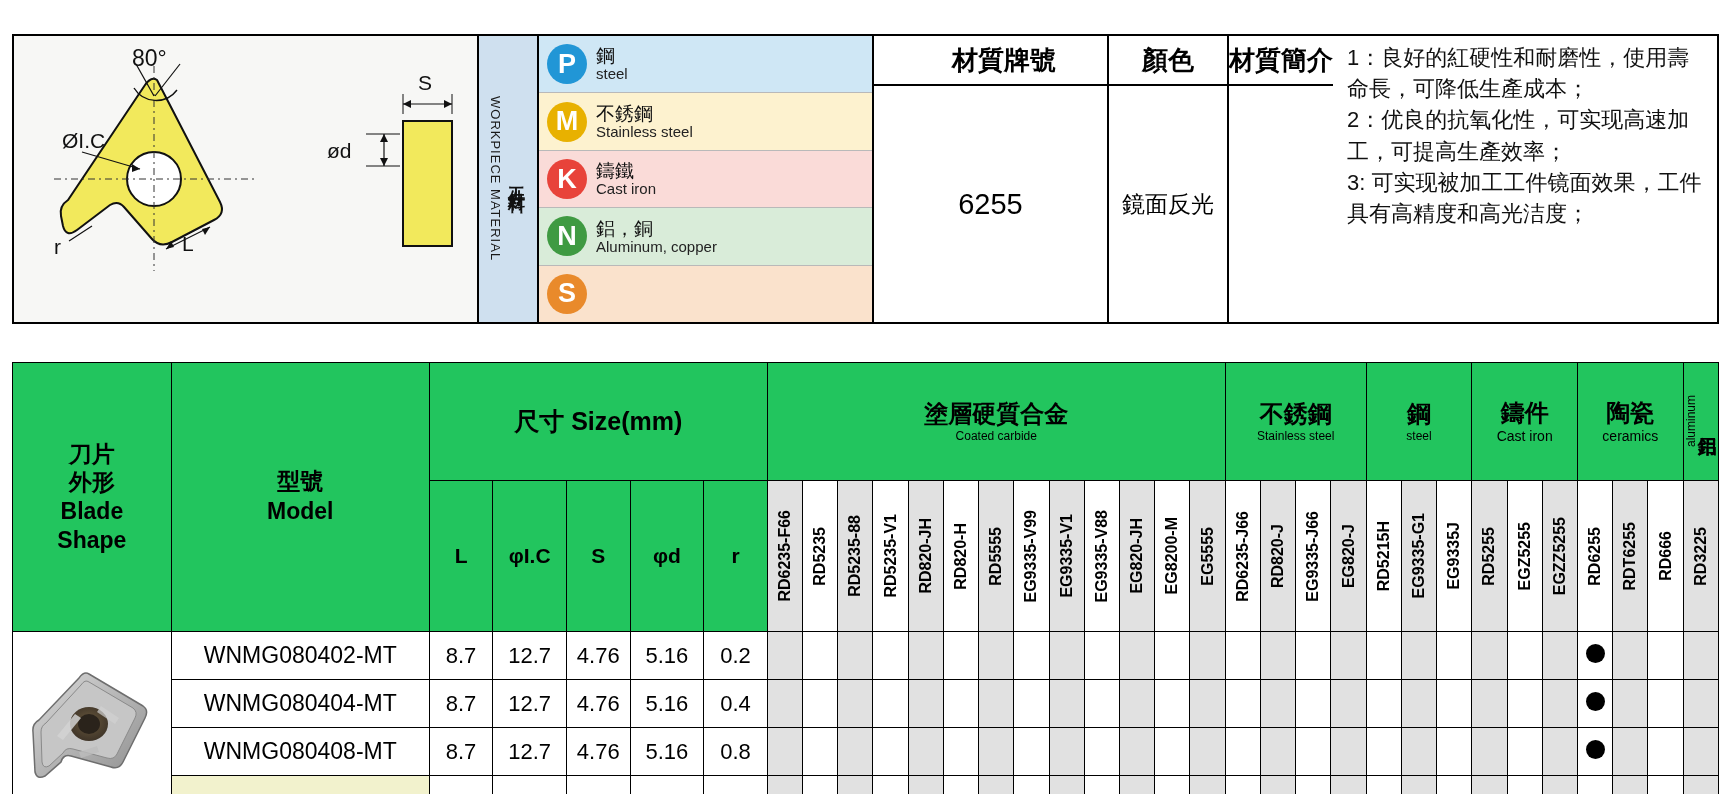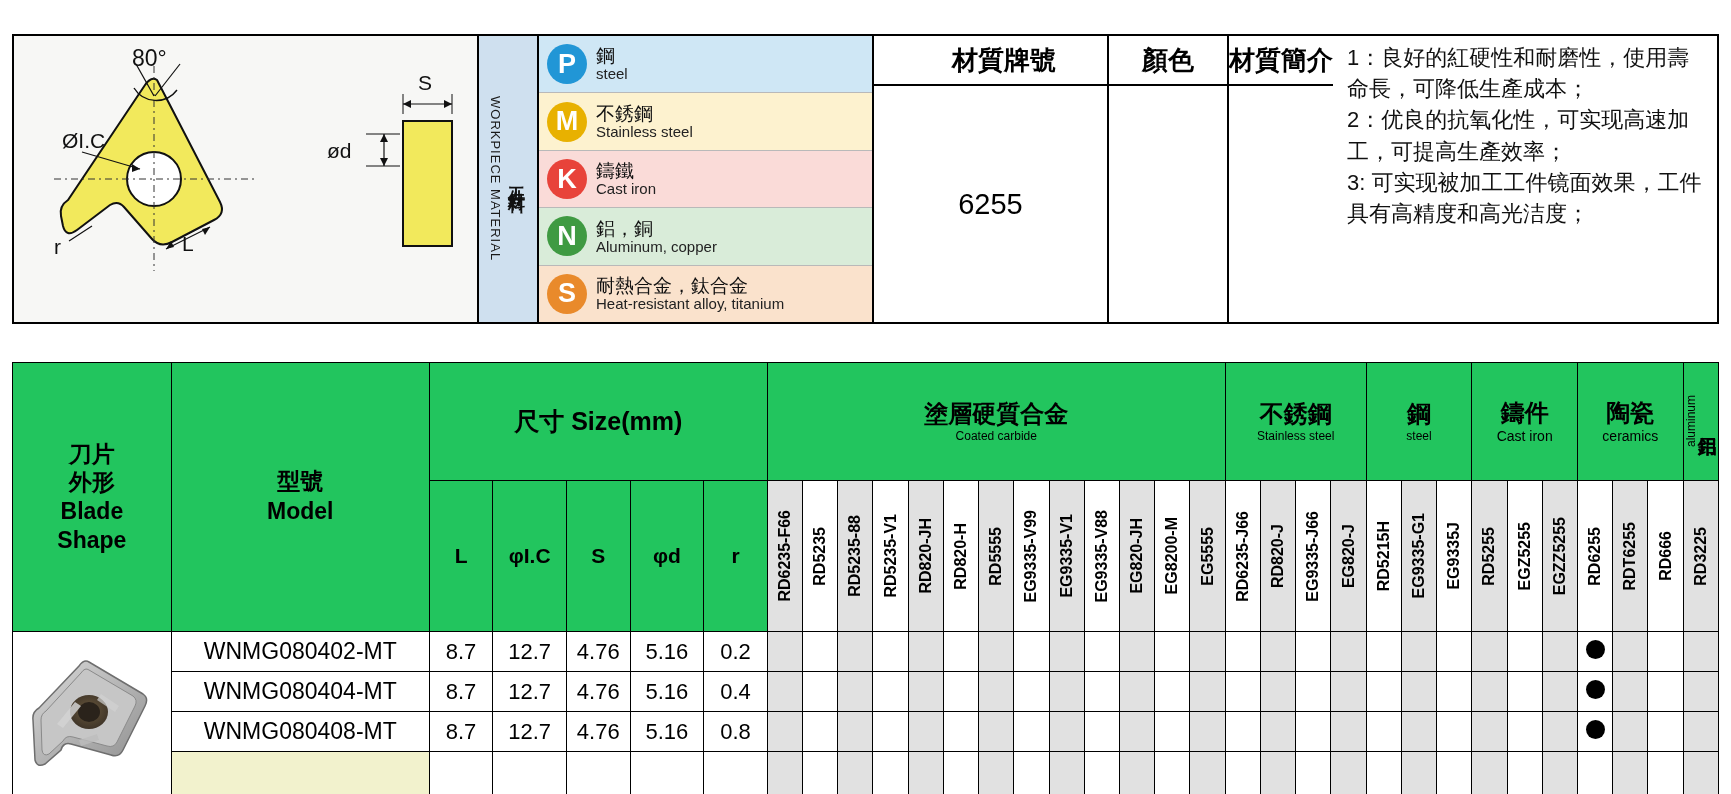--- a/index.html
+++ b/index.html
@@ -53,21 +53,21 @@
   .grp{font-size:24px;line-height:1.2;}
   .grp .en{font-size:12px;font-weight:normal;}
   .grp .en.small{font-size:14px;}
 
   .vert{writing-mode:vertical-rl;transform:rotate(180deg);white-space:nowrap;font-size:16px;font-weight:bold;letter-spacing:0px;}
   .vertwrap{height:150px;display:flex;align-items:center;justify-content:center;}
   .vert-alu{writing-mode:vertical-rl;text-orientation:upright;font-size:19px;font-weight:bold;line-height:1;}
   .vert-alu-en{writing-mode:vertical-rl;transform:rotate(180deg);font-size:12px;font-weight:normal;}
 
   .shade{background:#e1e1e1;}
-  td.datacell{height:40px;text-align:center;font-size:22px;background:#fff;}
+  td.datacell{height:48px;text-align:center;font-size:22px;background:#fff;}
   td.model{font-size:23px;text-align:center;background:#fff;}
   .dot{display:inline-block;width:19px;height:19px;border-radius:50%;background:#000;}
   .emptyrow td{height:48px;}
   .emptyrow td.modelcell{background:#f2f2cd;}
   td.bladeimg{background:#fff;text-align:center;vertical-align:middle;}
 </style>
 </head>
 <body>
 
 <div class="page">
@@ -156,34 +156,31 @@
       </div>
       <div class="matrow" style="background:#d9ecd9">
         <div class="mcircle" style="background:#3f9a42">N</div>
         <div class="mtxt">
           <div class="cn">鋁，銅</div>
           <div class="en">Aluminum, copper</div>
         </div>
       </div>
       <div class="matrow" style="background:#fae2cc">
         <div class="mcircle" style="background:#e98a2b">S</div>
-        <div class="mtxt">
-          <div class="cn">耐熱合金，鈦合金</div>
-          <div class="en">Heat-resistant alloy, titanium</div>
-        </div>
       </div>
     </div>
 
     <div class="top-cell gradecol">
       <div class="gradehdr">材質牌號</div>
       <div class="gradeval">6255</div>
     </div>
 
     <div class="top-cell colorcol">
       <div class="colorhdr">顏色</div>
+      <div class="colorval">鏡面反光</div>
     </div>
 
     <div class="top-cell desccol">
       <div class="deschdr">材質簡介</div>
       <div class="descbody">
         <p>1：良好的紅硬性和耐磨性，使用壽命長，可降低生產成本；</p>
         <p>2：优良的抗氧化性，可实现高速加工，可提高生產效率；</p>
         <p>3: 可实现被加工工件镜面效果，工件具有高精度和高光洁度；</p>
       </div>
     </div>

